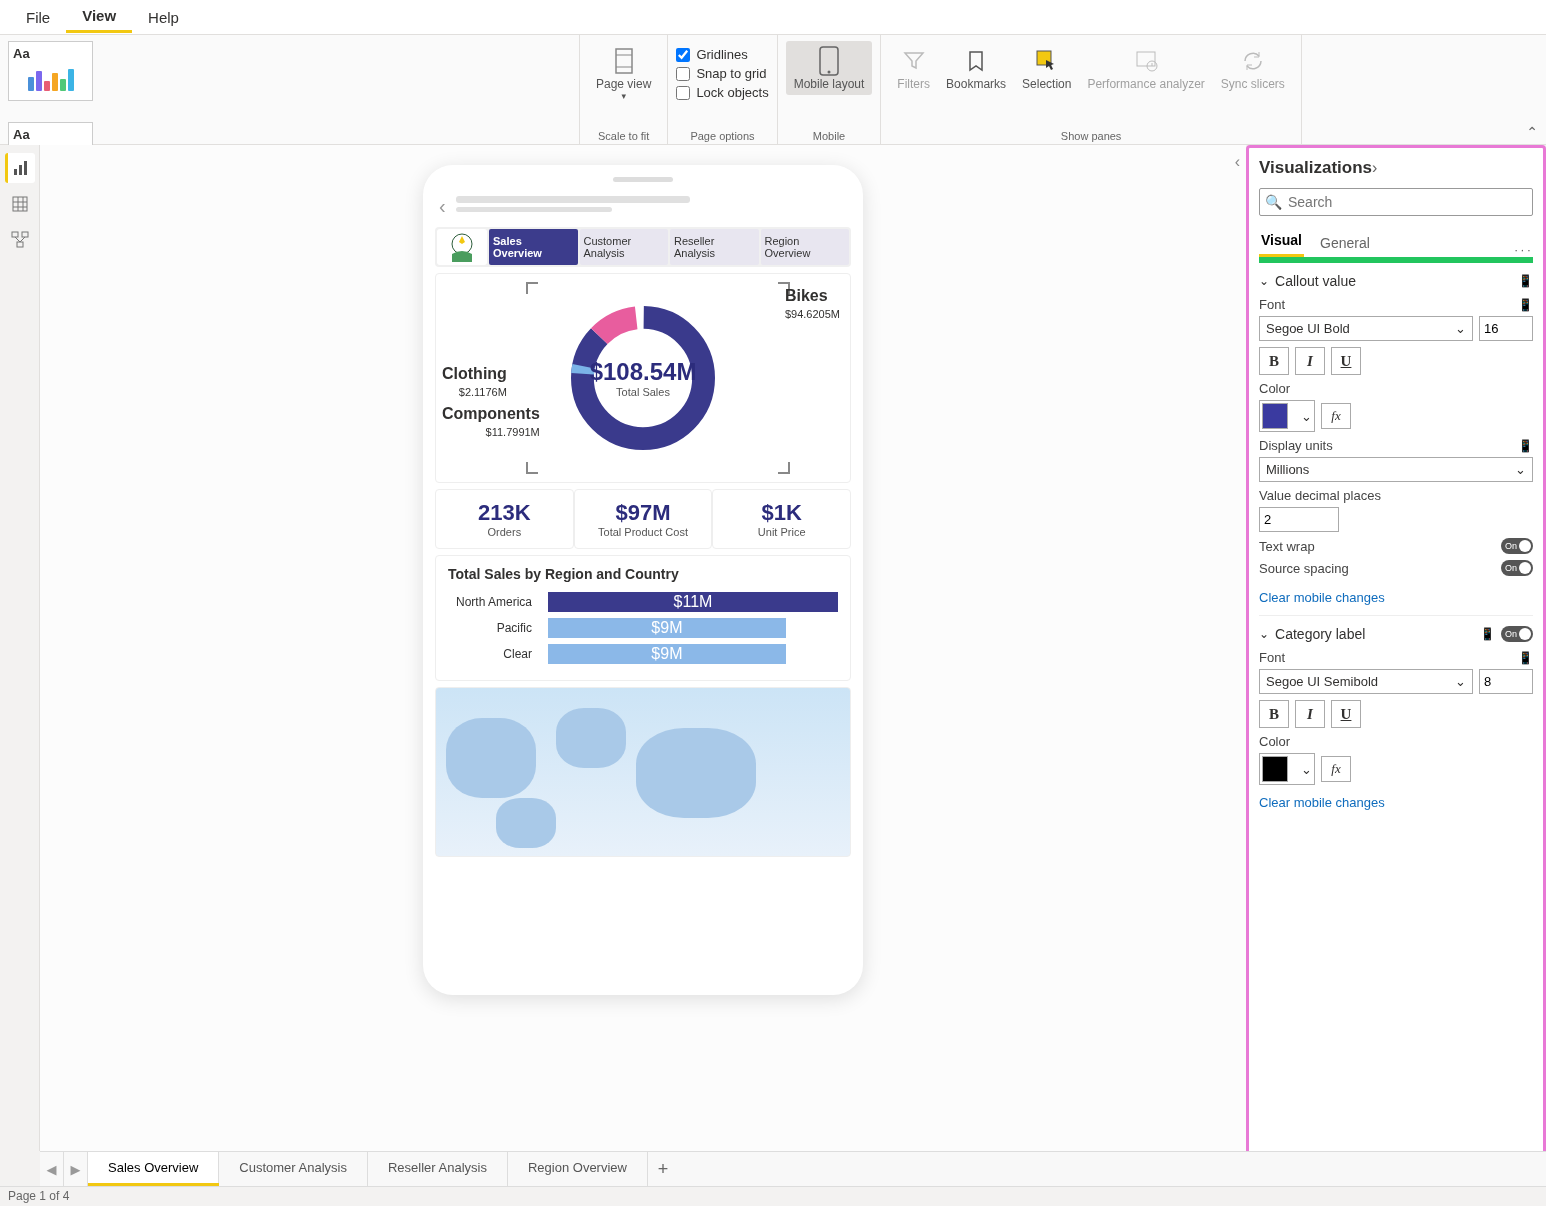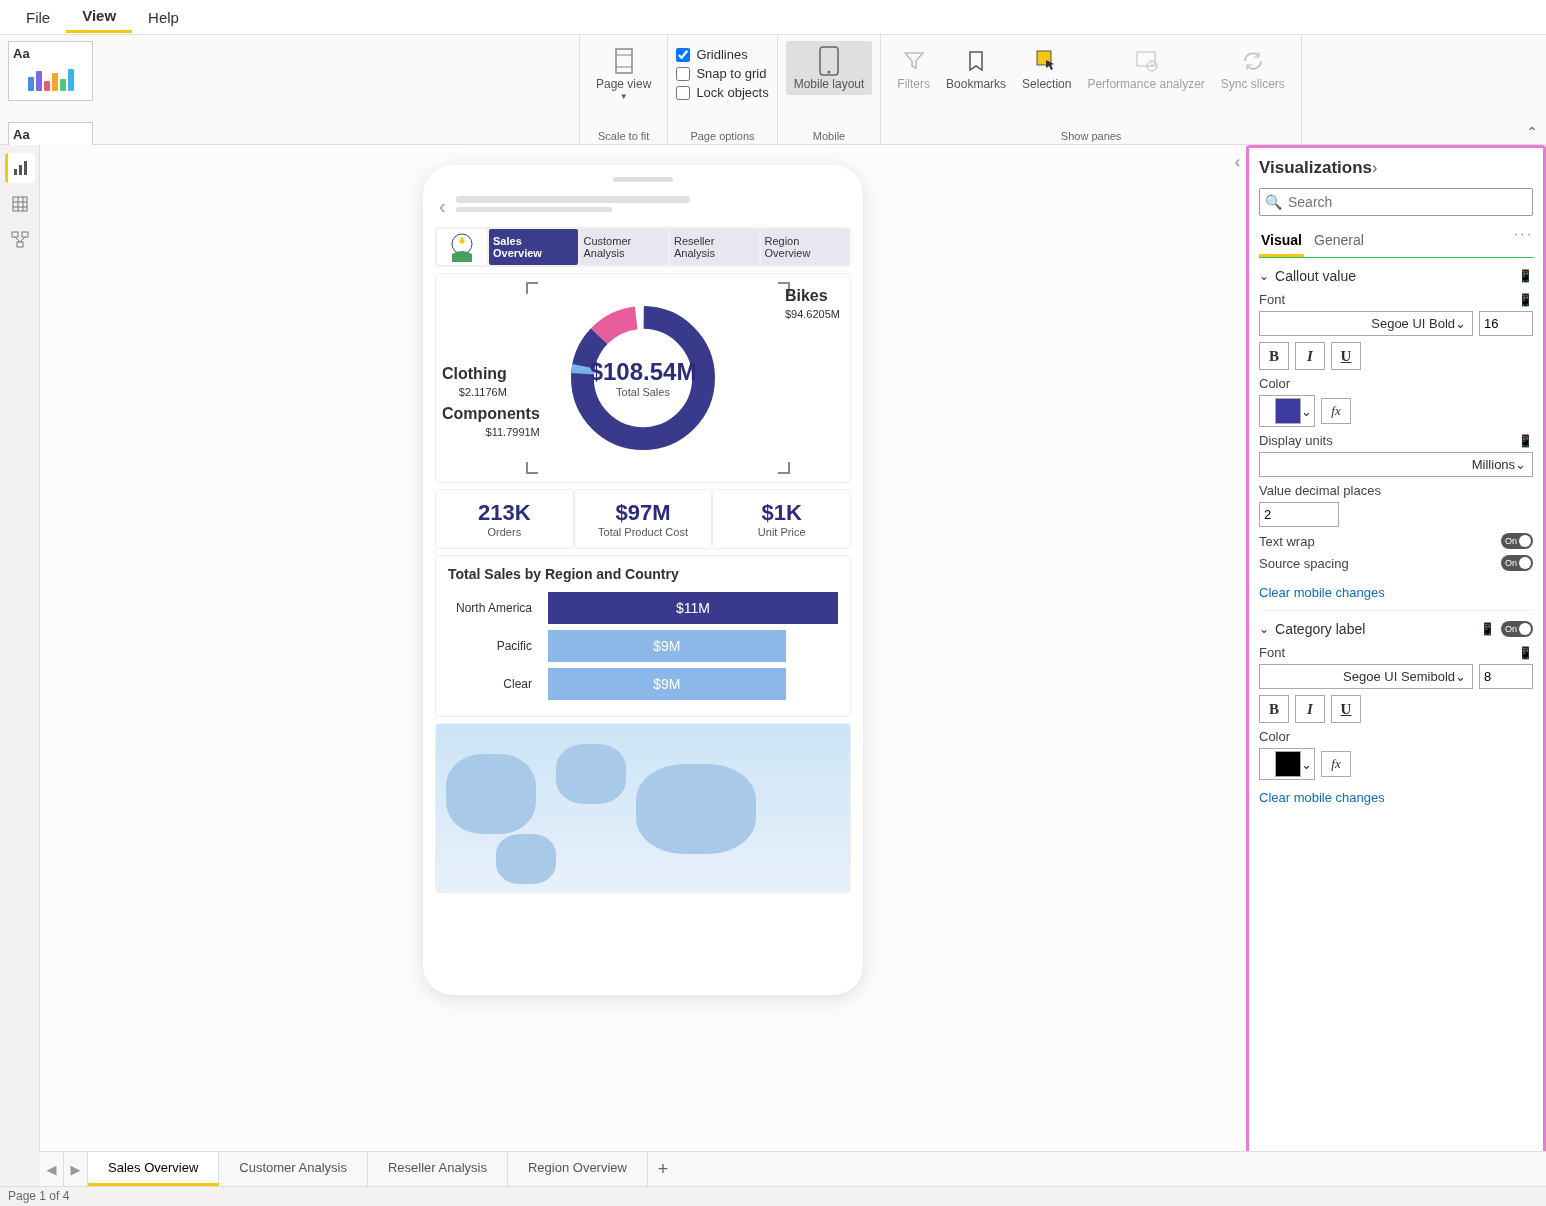--- a/index.html
+++ b/index.html
@@ -65,50 +65,50 @@
 .kpi-row { display:flex; margin-top:6px; }
 .kpi { flex:1; background:#fff; border:1px solid #eee; border-radius:4px; text-align:center; padding:10px 4px; }
 .kpi-val { font-size:22px; font-weight:700; color:#2c2c7c; }
 .kpi-lab { font-size:11px; color:#555; }
 
 .bar-card { background:#fff; border:1px solid #eee; border-radius:4px; margin-top:6px; padding:10px 12px; }
 .bar-title { font-size:14px; font-weight:600; margin-bottom:10px; }
 .hb-row { display:flex; align-items:center; margin-bottom:6px; font-size:12px; }
 .hb-lab { width:100px; text-align:right; padding-right:16px; color:#333; }
 .hb-track { flex:1; }
-.hb-bar { height:32px; display:flex; align-items:center; justify-content:center; color:#fff; font-size:14px; }
+.hb-bar { height:20px; display:flex; align-items:center; justify-content:center; color:#fff; font-size:16px; }
 
 .map-card { background:#fff; border:1px solid #eee; border-radius:4px; margin-top:6px; height:170px; overflow:hidden; background:linear-gradient(#cce4f6,#e8f1fa); position:relative; }
 .map-shape { position:absolute; background:#a9c9e8; border-radius:40%; }
 
 
 .rightpanel { position:absolute; right:0; top:145px; width:300px; bottom:35px; background:#fff; border:3px solid #e879d6; border-radius:4px; padding:10px 10px; overflow-y:auto; }
 .rp-header { display:flex; justify-content:flex-start; align-items:center; margin-bottom:10px; }
 .rp-title { font-size:17px; font-weight:600; }
 .rp-chev { font-size:16px; color:#666; cursor:pointer; }
 .rp-search { width:100%; border:1px solid #999; padding:5px 8px 5px 28px; font-size:14px; border-radius:2px; background:#fff; }
 .rp-search-wrap { position:relative; margin-bottom:10px; }
 .rp-search-ico { position:absolute; left:6px; top:6px; font-size:14px; color:#666; }
-.rp-tabs { display:flex; gap:8px; border-bottom:1px solid #22c55e; align-items:flex-start; }
+.rp-tabs { display:flex; gap:14px; border-bottom:6px solid #22c55e; align-items:flex-end; }
 .rp-tab { padding:6px 2px; font-size:14px; cursor:pointer; color:#666; }
 .rp-tab.active { color:#000; font-weight:600; border-bottom:3px solid #f2c811; }
 .rp-more { margin-left:auto; color:#666; cursor:pointer; letter-spacing:2px; }
 
 .rp-section { border-bottom:1px solid #eee; padding:10px 0; }
 .rp-sec-head { display:flex; align-items:center; gap:6px; font-size:14px; cursor:pointer; margin-bottom:8px;}
 .rp-sec-head .chev { font-size:12px; }
 .rp-sec-head .spacer { flex:1; }
 .rp-fx-ico { font-size:12px; color:#666; cursor:pointer; }
 .toggle { width:32px; height:16px; background:#555; border-radius:8px; position:relative; cursor:pointer; display:inline-flex; align-items:center; }
 .toggle .txt{ font-size:9px; color:#fff; margin-left:4px; }
 .toggle .knob { width:12px; height:12px; background:#fff; border-radius:50%; position:absolute; right:2px; top:2px; }
 
 .rp-field-lab { font-size:13px; color:#444; margin:6px 0 4px; display:flex; justify-content:space-between; align-items:center;}
 .rp-row { display:flex; gap:6px; align-items:center; }
-.rp-select { flex:1; border:1px solid #aaa; padding:4px 6px; font-size:13px; background:#fff; cursor:pointer; display:flex; justify-content:flex-end; align-items:center;}
+.rp-select { flex:1; border:1px solid #aaa; padding:4px 6px; font-size:13px; background:#fff; cursor:pointer; display:flex; justify-content:space-between; align-items:center;}
 .rp-num { width:54px; border:1px solid #aaa; padding:4px; font-size:13px; text-align:left; }
 .bui-btn { width:30px; height:28px; border:1px solid #aaa; background:#fff; display:flex; align-items:center; justify-content:center; font-weight:700; cursor:pointer; font-family:"Times New Roman",serif; font-size:15px;}
 .bui-btn.i { font-style:italic; font-family:"Times New Roman",serif;}
 .bui-btn.u { text-decoration:underline; }
 .color-swatch { width:26px; height:26px; border:1px solid #aaa; cursor:pointer; display:inline-block; }
 .fx-btn { width:30px; height:26px; border:1px solid #aaa; display:flex;align-items:center;justify-content:center; font-style:italic; font-size:13px; font-family:serif; cursor:pointer;}
 .link-btn { color:#0f6cbd; font-size:13px; cursor:pointer; margin-top:10px; display:inline-block; }
 
 
 .bottom-tabs { position:absolute; left:40px; right:0; bottom:20px; height:35px; background:#f8f8f8; border-top:1px solid #ddd; display:flex; align-items:stretch; }

